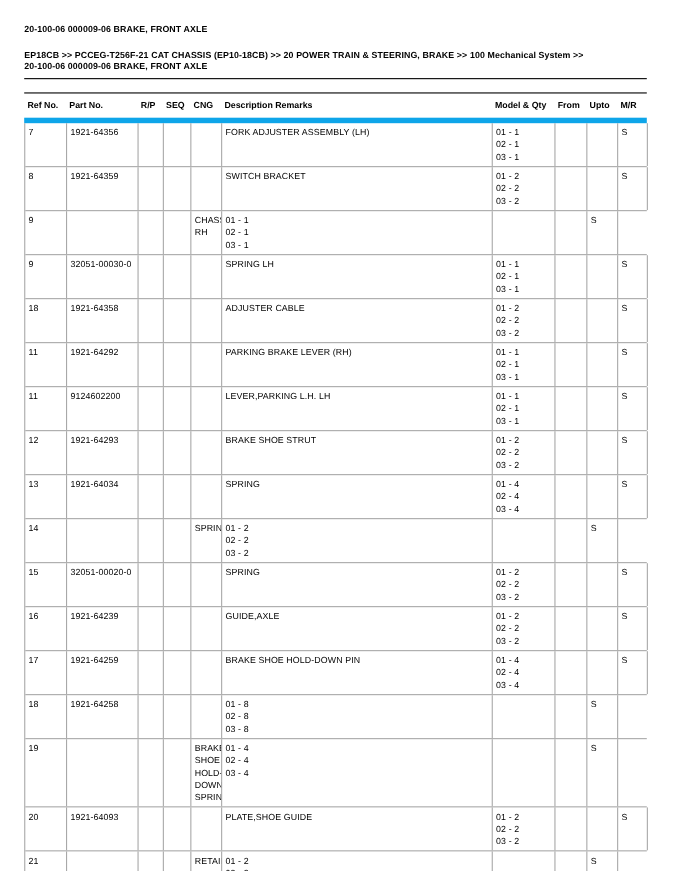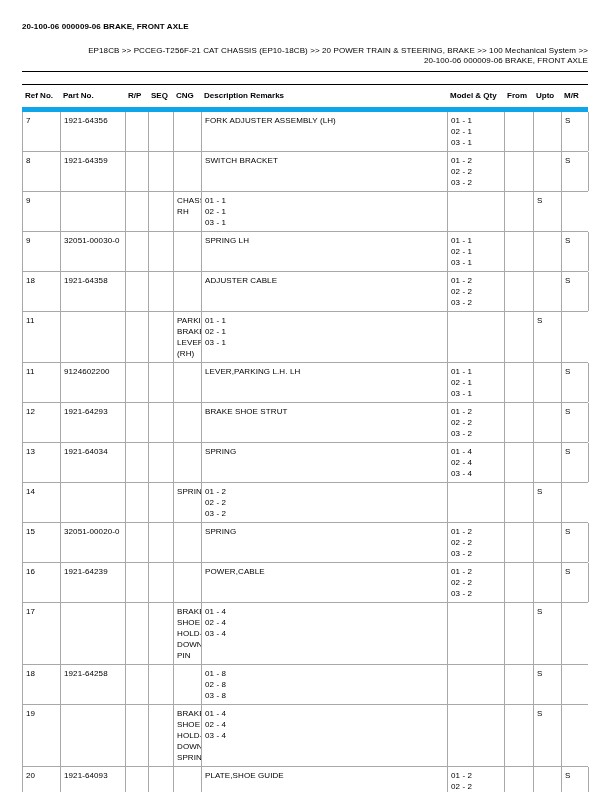--- a/index.html
+++ b/index.html
@@ -20,27 +20,26 @@
   }
   .doc-title {
     font-size: 8px;
     font-weight: bold;
     line-height: 10px;
     margin-top: 4px;
     letter-spacing: 0.1px;
   }
   .breadcrumb {
     font-size: 8px;
-    font-weight: normal;
+    font-weight: bold;
     line-height: 10px;
     margin-top: 14px;
     width: 566px;
     white-space: pre-line;
     letter-spacing: 0.1px;
-    text-align: right;
   }
   .top-rule {
     width: 566px;
     border-top: 1px solid #000;
     margin-top: 5px;
   }
   .table {
     width: 566px;
     margin-top: 12px;
   }
@@ -173,20 +172,21 @@
     <div class="td">01 - 2
 02 - 2
 03 - 2</div>
     <div class="td"></div>
     <div class="td"></div>
     <div class="td">S</div>
   </div>
 
   <div class="tr grid">
     <div class="td">11</div>
+    <div class="td">1921-64292</div>
     <div class="td"></div>
     <div class="td"></div>
     <div class="td"></div>
     <div class="td">PARKING BRAKE LEVER (RH)</div>
     <div class="td">01 - 1
 02 - 1
 03 - 1</div>
     <div class="td"></div>
     <div class="td"></div>
     <div class="td">S</div>
@@ -265,31 +265,32 @@
     <div class="td"></div>
     <div class="td">S</div>
   </div>
 
   <div class="tr grid">
     <div class="td">16</div>
     <div class="td">1921-64239</div>
     <div class="td"></div>
     <div class="td"></div>
     <div class="td"></div>
-    <div class="td">POWER,CABLE</div>
+    <div class="td">GUIDE,AXLE</div>
     <div class="td">01 - 2
 02 - 2
 03 - 2</div>
     <div class="td"></div>
     <div class="td"></div>
     <div class="td">S</div>
   </div>
 
   <div class="tr grid">
     <div class="td">17</div>
+    <div class="td">1921-64259</div>
     <div class="td"></div>
     <div class="td"></div>
     <div class="td"></div>
     <div class="td">BRAKE SHOE HOLD-DOWN PIN</div>
     <div class="td">01 - 4
 02 - 4
 03 - 4</div>
     <div class="td"></div>
     <div class="td"></div>
     <div class="td">S</div>

